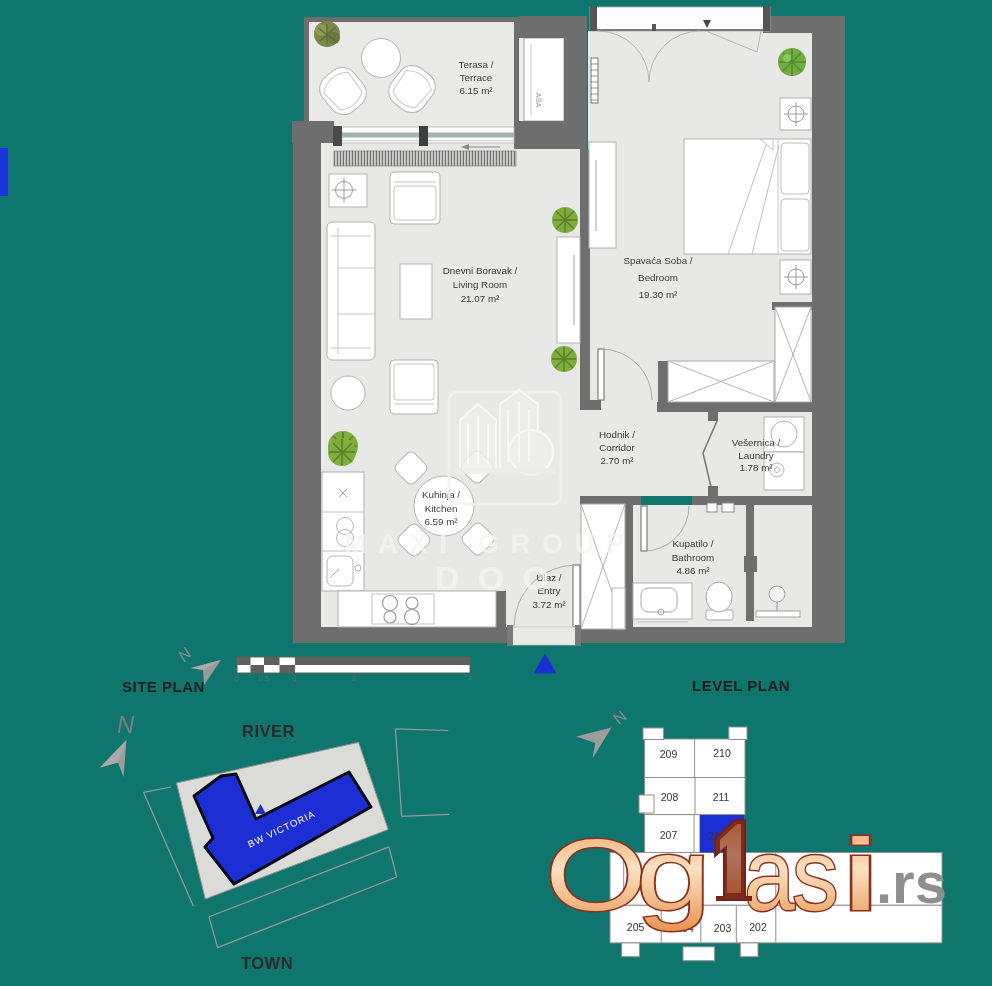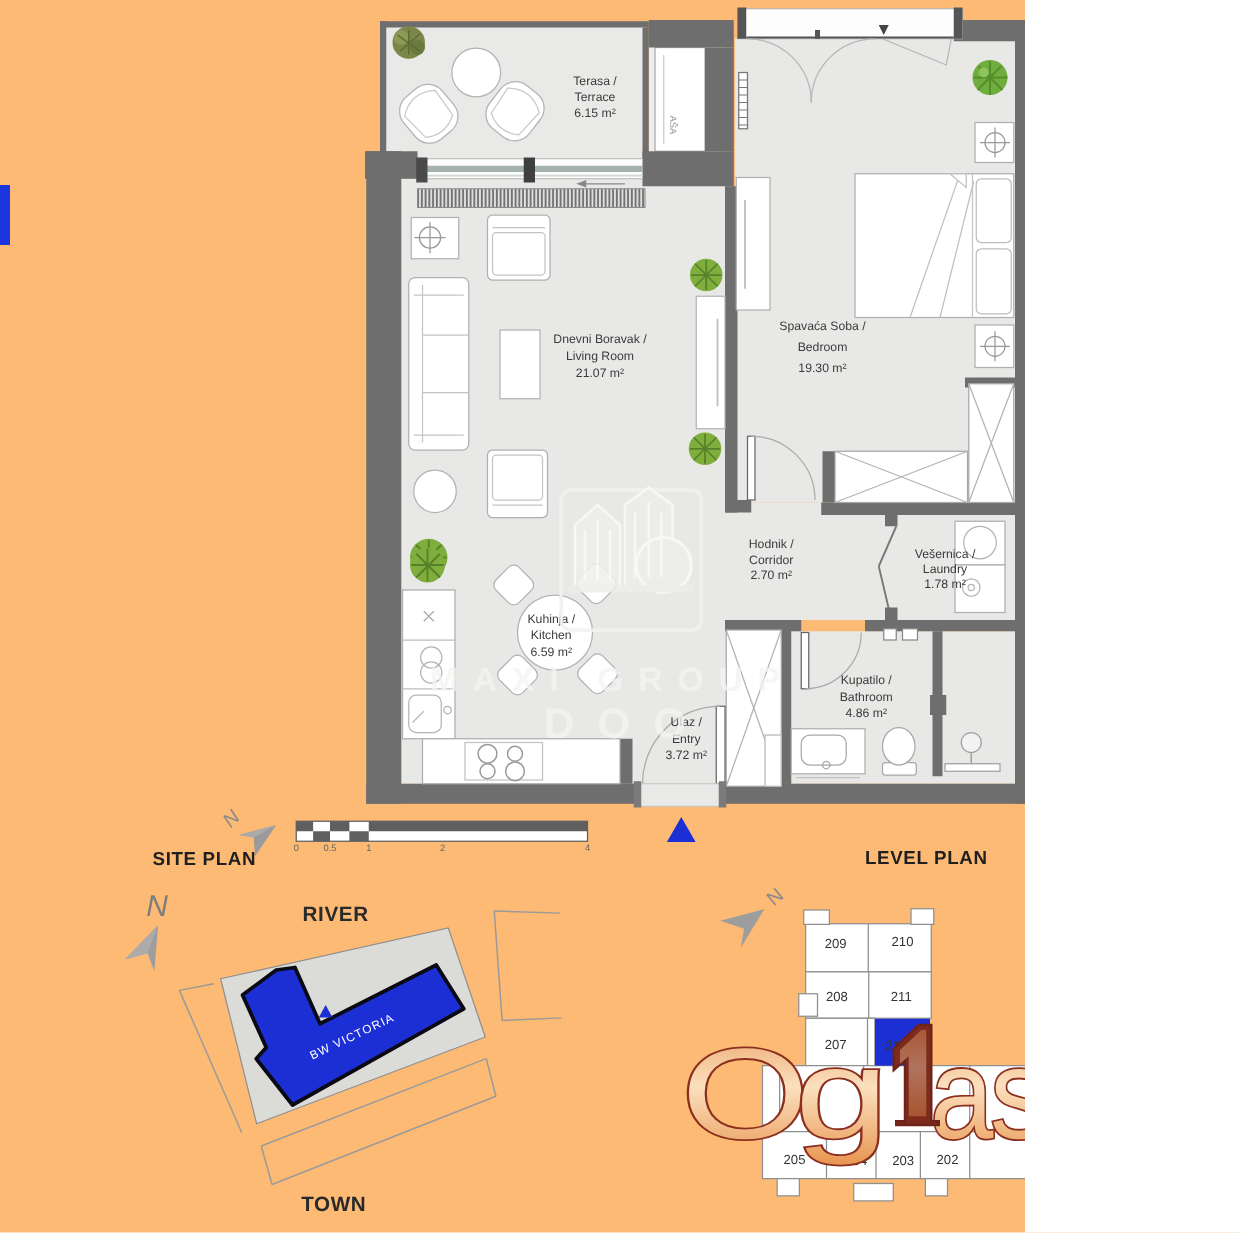--- a/index.html
+++ b/index.html
@@ -1,16 +1,16 @@
 <!DOCTYPE html>
 <html><head>
 <meta charset="utf-8">
 <style>
 html,body{margin:0;padding:0;background:#fff;}
-#page{position:relative;width:820px;height:986px;background:#fdba74;overflow:hidden;}
+#page{position:relative;width:992px;height:986px;background:#0f766e;overflow:hidden;}
 text{font-family:"Liberation Sans",sans-serif;}
 .rt{font-size:9.8px;fill:#3a3a3a;text-anchor:middle;}
 .hdr{font-size:15px;font-weight:bold;fill:#1f1f1f;letter-spacing:.5px;}
 .num{font-size:10.5px;fill:#333;text-anchor:middle;}
 .lbl{font-size:7.5px;fill:#666;text-anchor:middle;}
 </style>
 </head>
 <body>
 <div id="page">
 <svg width="992" height="986" viewBox="0 0 992 986">

